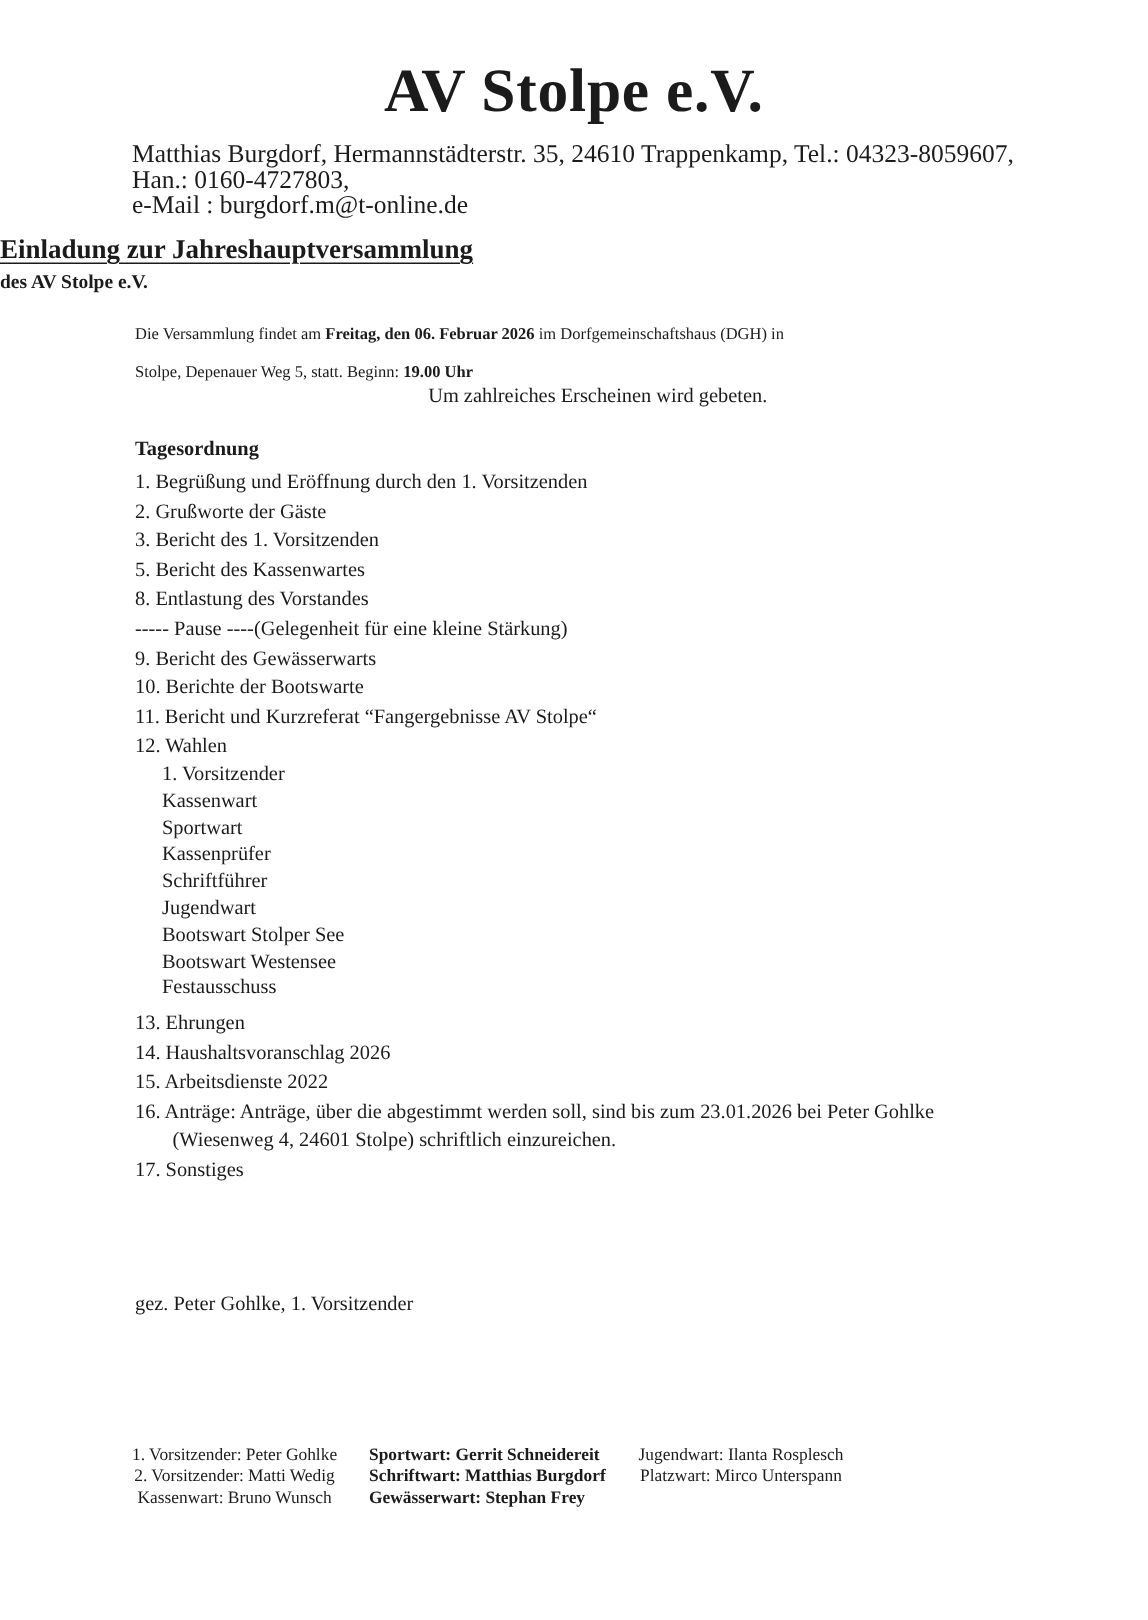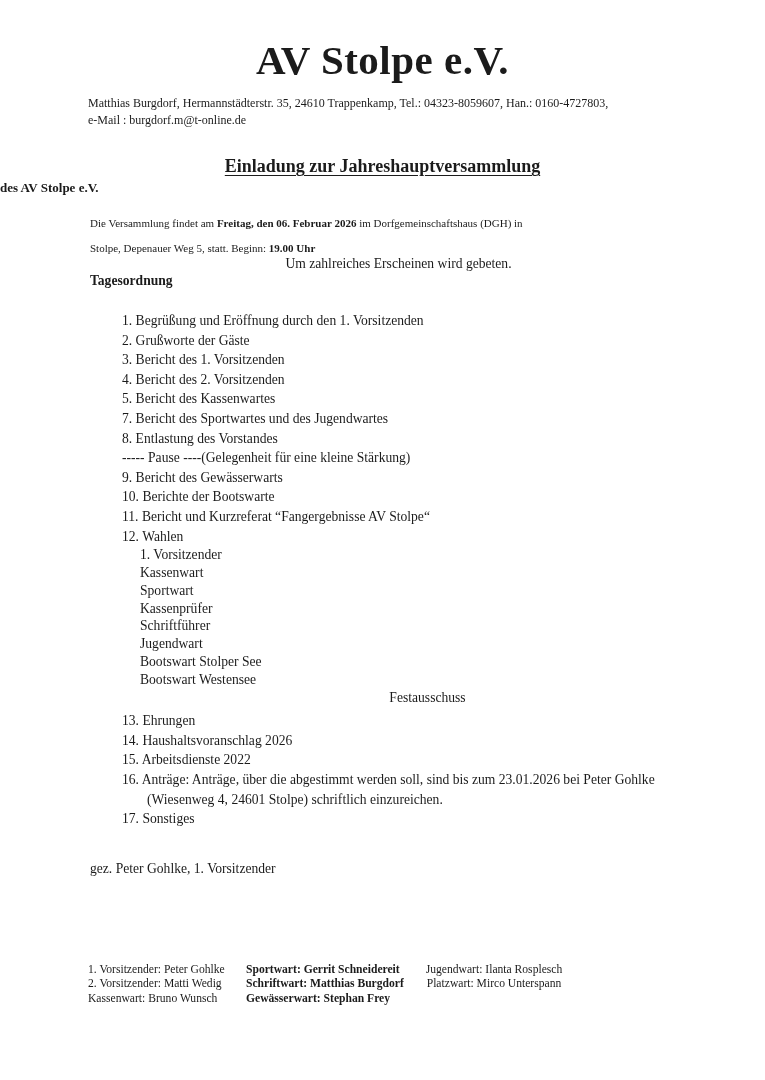--- a/index.html
+++ b/index.html
@@ -11,65 +11,65 @@
     -webkit-font-smoothing:antialiased;
   }
   .abs { position:absolute; }
 
   .club-title {
     top:36px; left:0; width:100%; text-align:center;
     font-size:41px; font-weight:bold; letter-spacing:0.5px;
   }
   .contact {
     top:95px; left:88px; right:52px;
-    font-size:12px; line-height:16.8px;
+    font-size:17px; line-height:16.8px;
   }
   .inv-title {
-    top:156px; left:0; width:100%; text-align:center;
+    top:156px; left:0; width:100%; 
     font-size:18px; font-weight:bold;
   }
   .inv-title .u {
     text-decoration:underline;
     text-decoration-thickness:1px;
     text-underline-offset:3px;
   }
   .inv-sub {
     top:180px; left:0; width:100%; 
     font-size:13px; font-weight:bold;
   }
   .intro {
     top:211px; left:90px; right:58px;
     font-size:11px; line-height:24.6px;
   }
   .intro-3 {
     top:254px; left:90px; right:58px;
     font-size:13.6px; line-height:19px;text-align:center;
   }
   .agenda-heading {
-    top:273px; left:90px;
+    top:291px; left:90px;
     font-size:13.6px; font-weight:bold;
   }
   .agenda-list {
     top:311px; left:90px; right:50px;
     font-size:13.6px;
   }
-  .agenda-line       { line-height:19.6px;margin-left:32px; }
+  .agenda-line       { line-height:19.6px; }
   .agenda-line.sub   { line-height:17.8px; padding-left:18px; }
   .agenda-line.cont  { padding-left:25px; }
-  .agenda-line.gap-after { margin-bottom:5px;text-align:center; }
+  .agenda-line.gap-after { margin-bottom:5px; }
   .signature {
     top:861px; left:90px;
     font-size:13.6px;
   }
   .footer {
     top:963px; left:0; right:0; height:50px;
     font-size:11.6px; line-height:14.3px;
   }
   .fcol { position:absolute; top:0; white-space:nowrap; }
-  .fcol-1 { left:88px; }
+  .fcol-1 { left:88px;text-align:center; }
   .fcol-2 { left:246px;font-weight:bold; }
   .fcol-3 { left:413px; text-align:center; width:162px; }
   b, strong { font-weight:bold; }
 </style>
 </head>
 <body>
 
 <div class="abs club-title">AV Stolpe e.V.</div>
 
 <div class="abs contact">
@@ -89,23 +89,21 @@
 </div>
 
 <div class="abs intro-3">Um zahlreiches Erscheinen wird gebeten.</div>
 
 <div class="abs agenda-heading">Tagesordnung</div>
 
 <div class="abs agenda-list" id="agenda-list">
     <div class="agenda-line main">1. Begrüßung und Eröffnung durch den 1. Vorsitzenden</div>
     <div class="agenda-line main">2. Grußworte der Gäste</div>
     <div class="agenda-line main">3. Bericht des 1. Vorsitzenden</div>
-    <div class="agenda-line main">4. Bericht des 2. Vorsitzenden</div>
     <div class="agenda-line main">5. Bericht des Kassenwartes</div>
-    <div class="agenda-line main">7. Bericht des Sportwartes und des Jugendwartes</div>
     <div class="agenda-line main">8. Entlastung des Vorstandes</div>
     <div class="agenda-line main pause">----- Pause ----(Gelegenheit für eine kleine Stärkung)</div>
     <div class="agenda-line main">9. Bericht des Gewässerwarts</div>
     <div class="agenda-line main">10. Berichte der Bootswarte</div>
     <div class="agenda-line main">11. Bericht und Kurzreferat “Fangergebnisse AV Stolpe“</div>
     <div class="agenda-line main">12. Wahlen</div>
     <div class="agenda-line sub">1. Vorsitzender</div>
     <div class="agenda-line sub">Kassenwart</div>
     <div class="agenda-line sub">Sportwart</div>
     <div class="agenda-line sub">Kassenprüfer</div>

